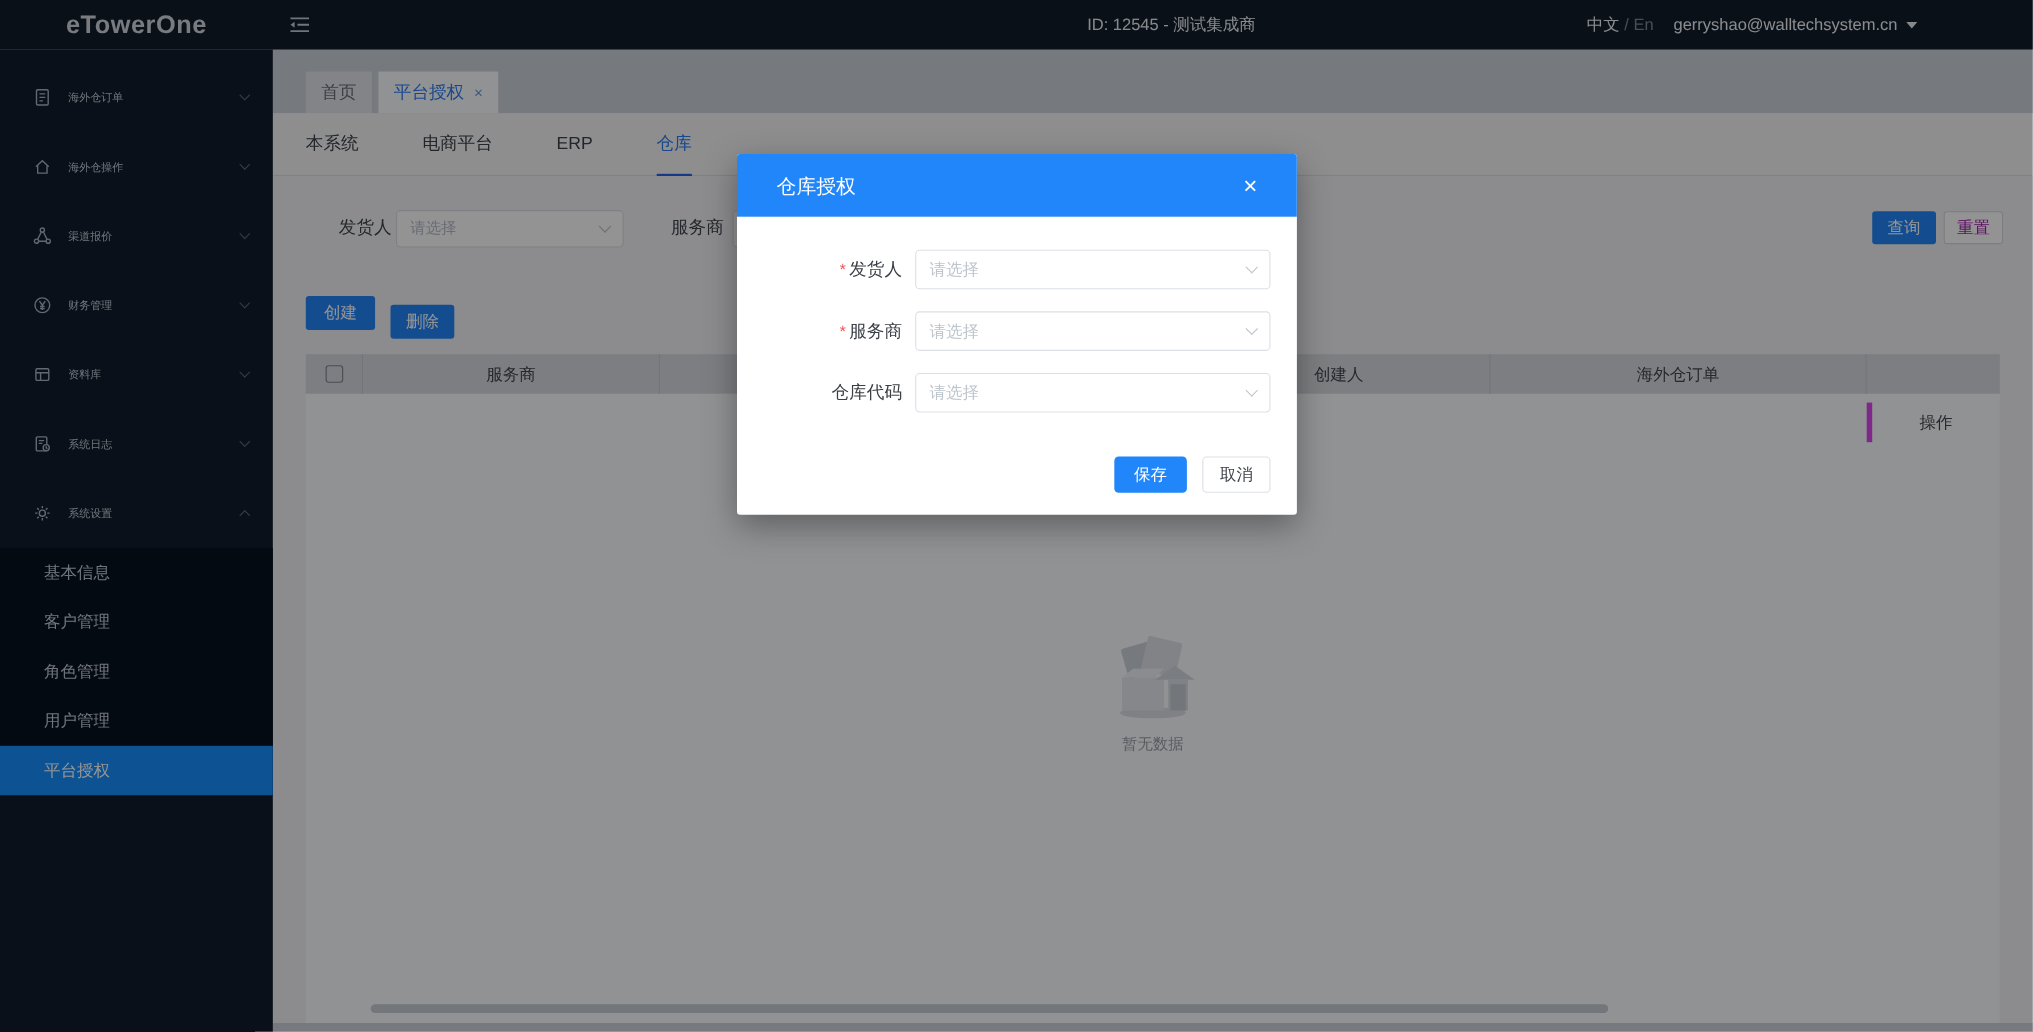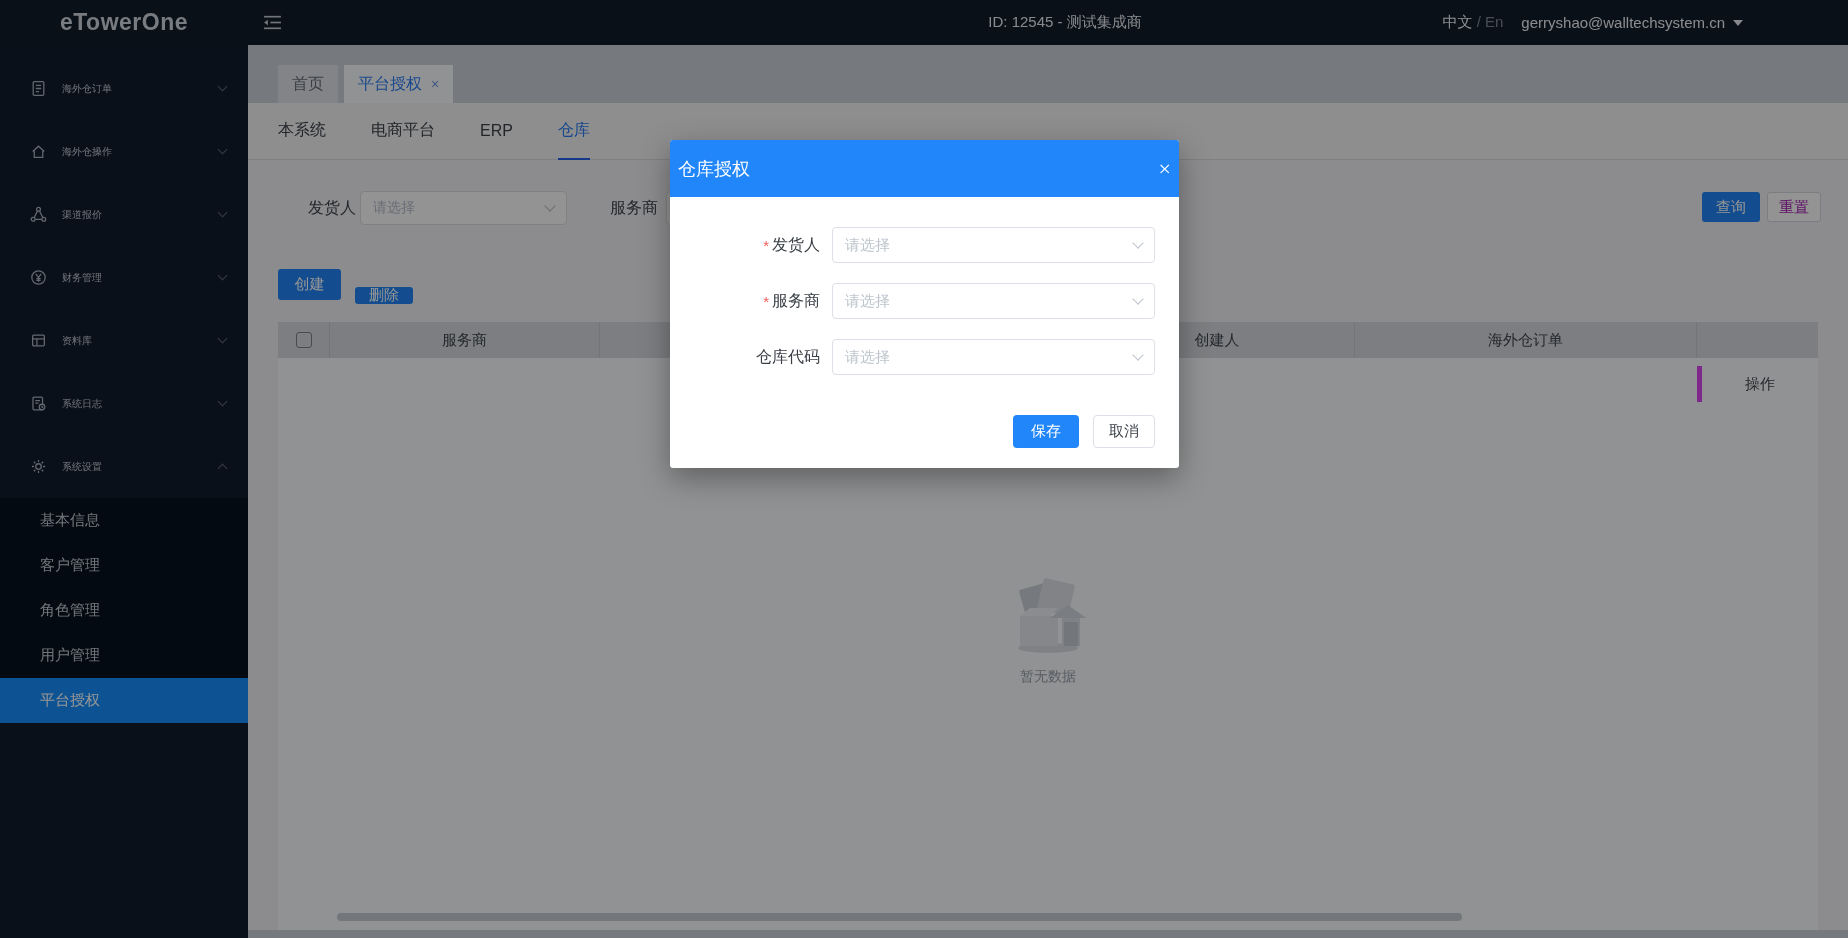--- a/index.html
+++ b/index.html
@@ -46,21 +46,21 @@
   .main { position:absolute; top:45px; left:248px; right:0; bottom:0; background:#cbd0d7; }
   .tabstrip { height:58px; display:flex; align-items:flex-end; padding-left:30px; gap:6px; }
   .tab { height:38px; display:flex; align-items:center; gap:9px; padding:0 14px;
     font-size:16px; cursor:pointer;justify-content:flex-end; }
   .tab.inactive { background:#e2e4e8; color:#666c75; }
   .tab.active { background:#fafbfd; color:#2c7ef2; }
   .tab-close { font-size:14px; color:#6f9ae0; line-height:1; }
 
   .content { position:absolute; top:58px; left:0; right:0; bottom:8px; background:#f1f2f5; }
 
-  .subtabs { height:57px; display:flex; align-items:stretch; gap:45px; padding-left:30px;
+  .subtabs { height:57px; display:flex; align-items:stretch; gap:58px; padding-left:30px;
     border-bottom:1px solid #dcdfe4; background:#f4f5f7; }
   .subtab { display:flex; align-items:center; font-size:16px; color:#3c4148;
     border-bottom:2px solid transparent; margin-bottom:-1px; cursor:pointer; }
   .subtab.active { color:#2a7bf0; border-bottom-color:#2563eb; }
 
   .flabel { position:absolute; font-size:16px; color:#3f444b; height:34px; line-height:34px; }
   .fselect { position:absolute; height:34px; width:207px; border:1px solid #d9dce3;
     border-radius:4px; background:#fdfdfe; display:flex; align-items:center;
     padding:0 12px; color:#b6bcc8; font-size:14px; cursor:pointer; }
   .sel-chv { margin-left:auto; width:8px; height:8px; border-right:1.5px solid #b9bec7;
@@ -87,21 +87,21 @@
   .empty-text { margin-top:10px; font-size:14px; color:#99a0ab; }
   .hscroll { position:absolute; left:89px; top:810px; width:1125px; height:8px;
     border-radius:4px; background:#c6cbd2; cursor:grab; }
 
   
   .overlay { position:absolute; inset:0; background:rgba(0,0,0,0.42); z-index:500; }
   .modal { position:absolute; left:670px; top:140px; width:509px; height:328px;
     background:#ffffff; border-radius:3px; z-index:600;
     box-shadow:0 10px 30px rgba(0,0,0,0.35); overflow:hidden; }
   .modal-header { height:57px; background:#2186fa; display:flex; align-items:center;
-    padding:0 8px;font-family:Liberation Serif, serif; }
+    padding:0 36px; }
   .modal-title { color:#fff; font-size:18px; font-weight:500; }
   .modal-close { margin-left:auto; color:#fff; font-size:22px; line-height:1;
     cursor:pointer; font-weight:300; }
   .modal-body { padding-top:30px; }
   .form-row { display:flex; align-items:center; height:36px; margin:0 24px 20px 0; }
   .form-label { flex:0 0 150px; display:flex; justify-content:flex-end;
     align-items:center; font-size:16px; color:#3a3f46; }
   .req { color:#f25c5c; margin-right:3px; font-size:15px; }
   .mselect { flex:1; margin-left:12px; height:36px; border:1px solid #dcdfe6;
     border-radius:4px; display:flex; align-items:center; padding:0 12px;
@@ -274,21 +274,21 @@
     </div>
     <div class="flabel" style="left:362px; top:88px;">服务商</div>
     <div class="fselect" style="left:418px; top:88px;">
       <span>请选择</span>
       <span class="sel-chv"></span>
     </div>
     <div class="btn btn-primary" style="left:1454px; top:89px; width:58px; height:30px;">查询</div>
     <div class="btn btn-plain" style="left:1519px; top:89px; width:54px; height:30px;">重置</div>
 
     <div class="btn btn-primary" style="left:30px; top:166px; width:63px; height:31px;">创建</div>
-    <div class="btn btn-primary" style="left:107px; top:184px; width:58px; height:17px;">删除</div>
+    <div class="btn btn-primary" style="left:107px; top:174px; width:58px; height:31px;">删除</div>
 
     <div class="table">
       <div class="thead">
         <div class="th" style="width:52px;">
           <span class="checkbox"></span>
         </div>
         <div class="th" style="width:270px;">服务商</div>
         <div class="th" style="width:480px;"></div>
         <div class="th" style="width:275px;">创建人</div>
         <div class="th" style="width:342px;">海外仓订单</div>

